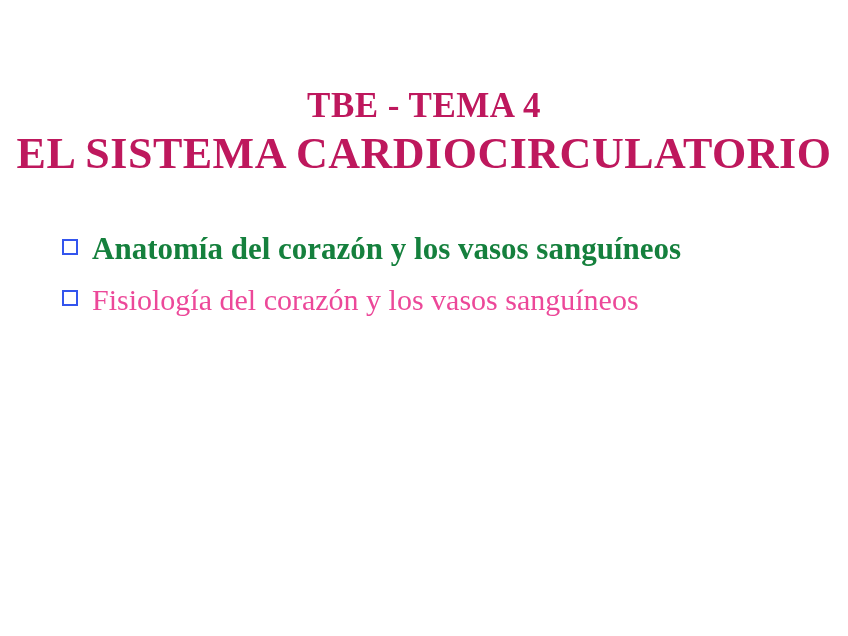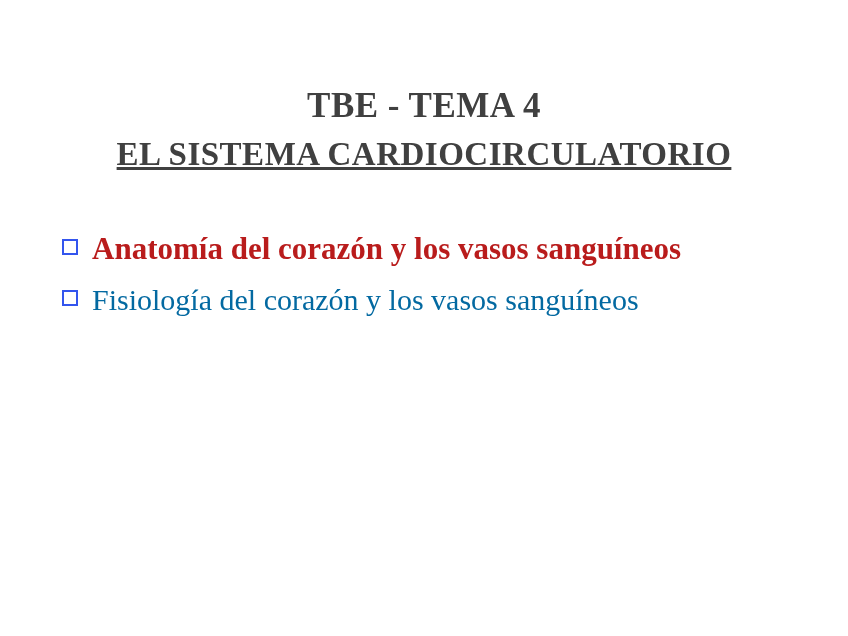--- a/index.html
+++ b/index.html
@@ -18,29 +18,28 @@
     width: 848px;
     height: 636px;
     box-sizing: border-box;
   }
   .title-block {
     width: 100%;
     text-align: center;
     padding-top: 82px;
   }
   .title-line {
-    color: #404040;
+    color: #be185d;
     font-weight: bold;
     font-size: 35px;
     line-height: 48px;
     letter-spacing: 0.5px;
   }
   .title-line.second {
-    font-size: 33px;
-    text-decoration: underline;
+    font-size: 44px;
   }
   .bullet-list {
     margin: 0;
     padding: 0;
     list-style: none;
     position: absolute;
     left: 62px;
     top: 228px;
     width: 720px;
   }
@@ -55,24 +54,24 @@
     height: 16px;
     border: 2.5px solid #3355EE;
     box-sizing: border-box;
     margin-top: 11px;
     margin-right: 14px;
   }
   .bullet-text {
     flex: 1 1 auto;
     font-size: 30px;
     line-height: 41px;
-    color: #0369a1;
+    color: #ec4899;
   }
   .bullet-item.highlight .bullet-text {
-    color: #b91c1c;
+    color: #15803d;
     font-weight: bold;
     font-size: 31px;
   }
 </style>
 </head>
 <body>
 
 <div class="slide">
 
   <div class="title-block">

